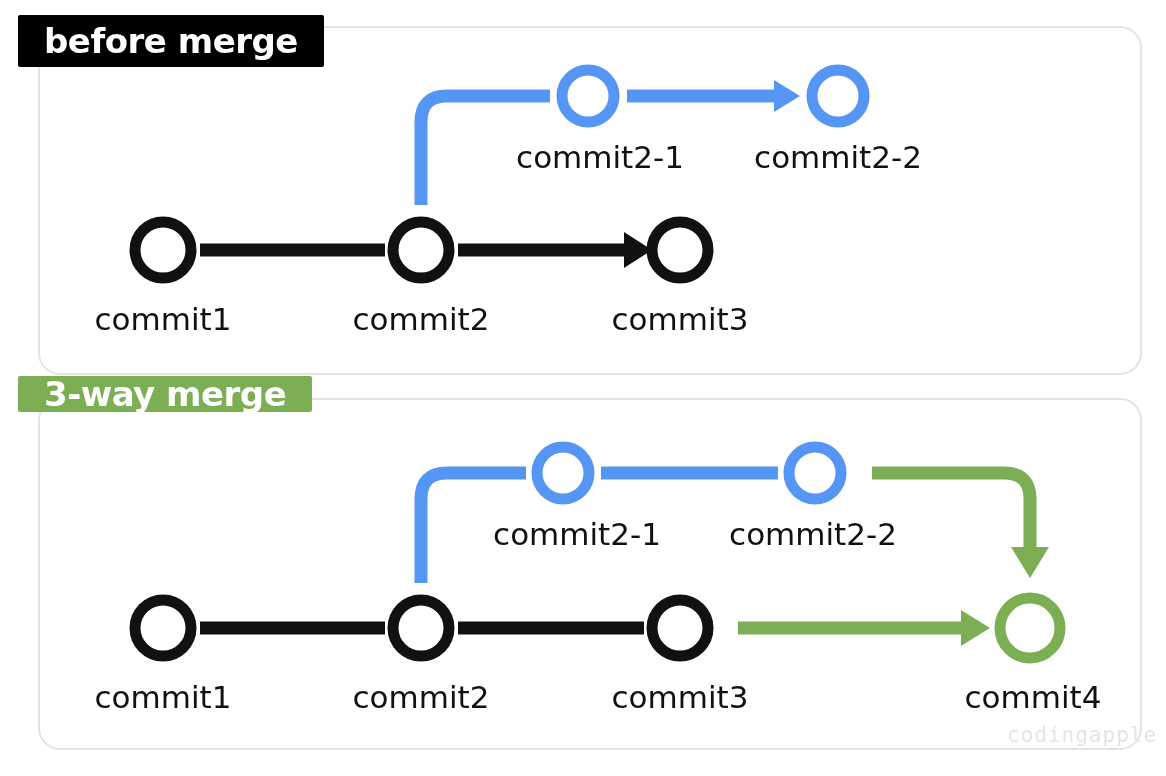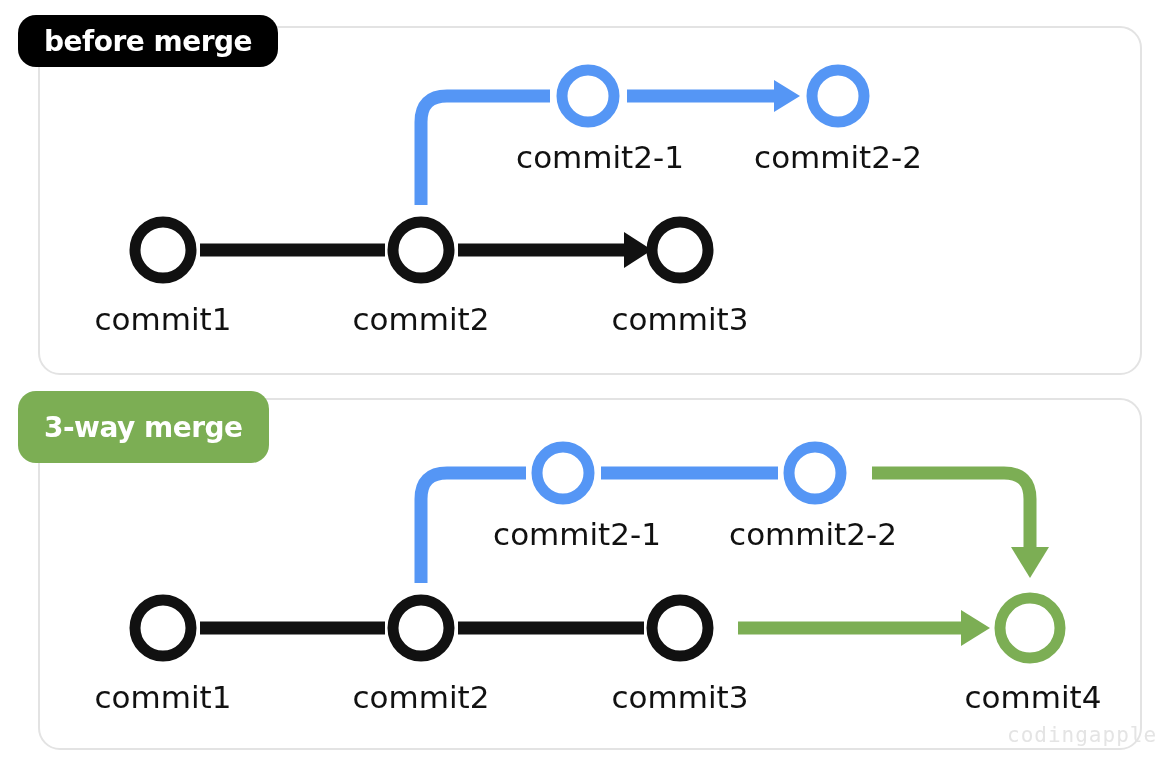--- a/index.html
+++ b/index.html
@@ -37,40 +37,40 @@
     left: 38px;
     top: 398px;
     width: 1104px;
     height: 352px;
   }
   .badge {
     position: absolute;
     display: flex;
     align-items: center;
     justify-content: center;
-    border-radius: 18px;
+    border-radius: 2px;
     color: #ffffff;
     font-weight: bold;
-    font-size: 28px;
+    font-size: 34px;
     letter-spacing: -0.5px;
     padding: 0 26px;
     box-sizing: border-box;
     white-space: nowrap;
     font-family: "DejaVu Sans", "Liberation Sans", sans-serif;
   }
   #badge-before {
     left: 18px;
     top: 15px;
     height: 52px;
     background: #000000;
   }
   #badge-merge {
     left: 18px;
-    top: 391px;
-    height: 72px;
+    top: 376px;
+    height: 36px;
     background: #7cae54;
   }
   svg.diagram {
     position: absolute;
     left: 0;
     top: 0;
     width: 1166px;
     height: 776px;
     pointer-events: none;
   }

